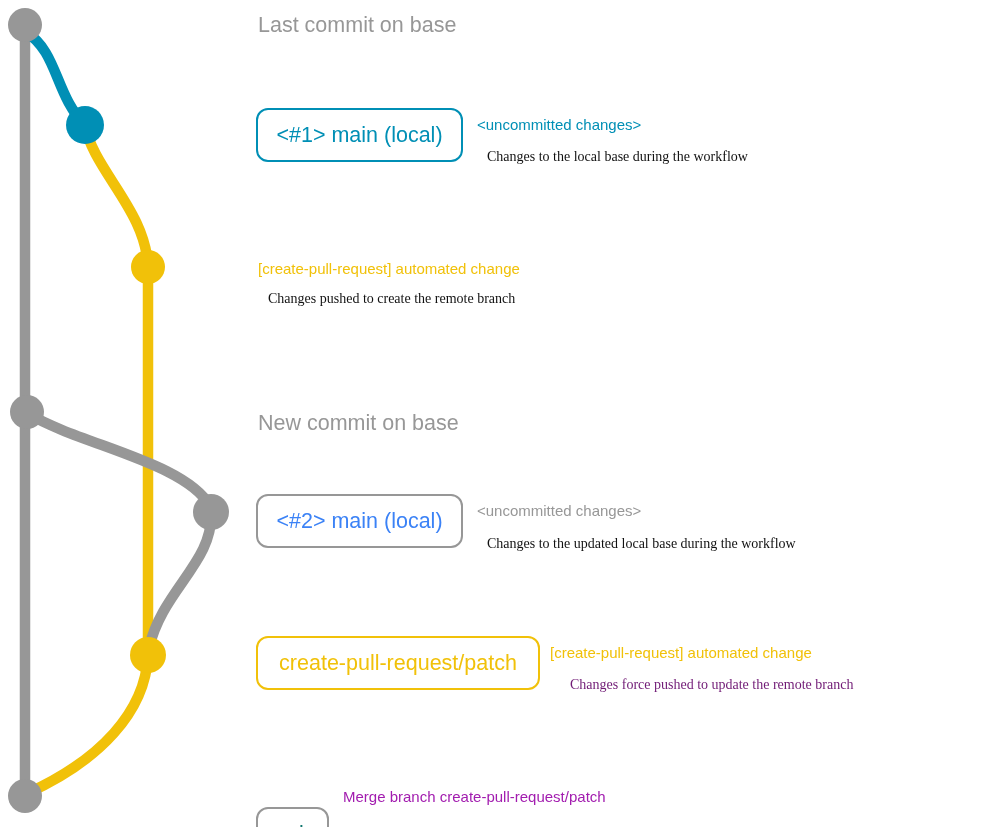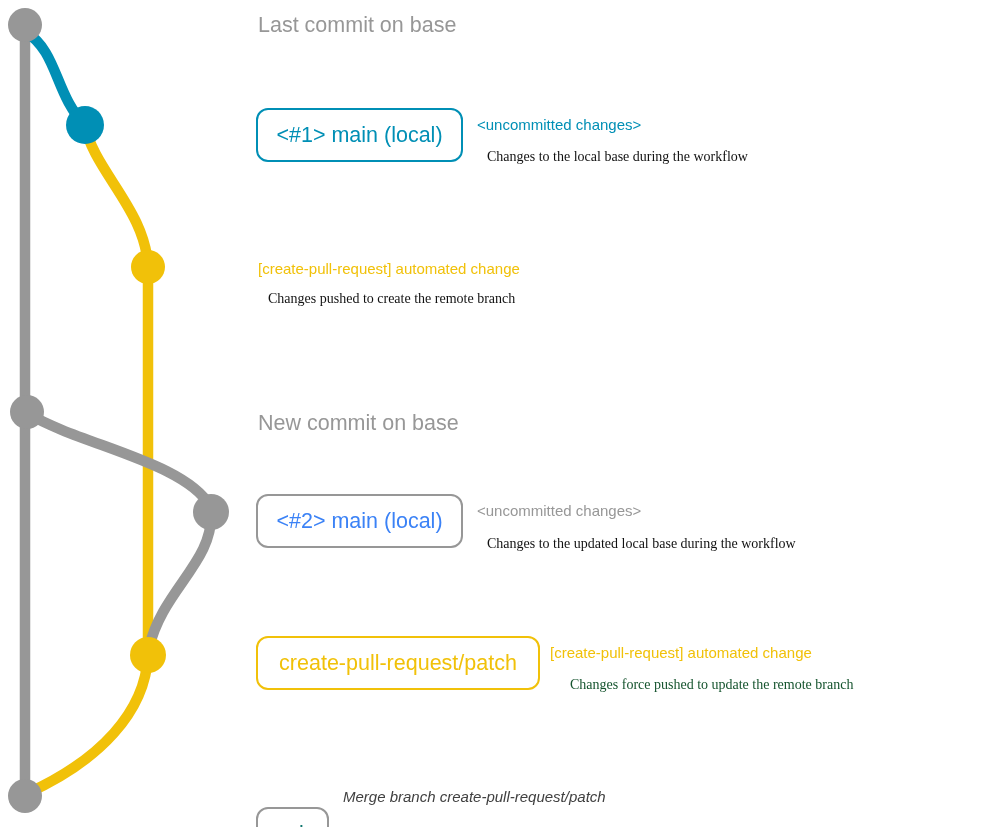--- a/index.html
+++ b/index.html
@@ -99,18 +99,18 @@
   <div class="abs caption p-cap2" style="color: rgb(17, 17, 17);">Changes pushed to create the remote branch</div>
 
   <div class="abs title p-title2" style="color: rgb(151, 151, 151);">New commit on base</div>
 
   <div class="abs badge p-badge2" style="color: #3b82f6; border-color: rgb(151, 151, 151);">&lt;#2&gt; main (local)</div>
   <div class="abs msg p-msg3" style="color: rgb(151, 151, 151);">&lt;uncommitted changes&gt;</div>
   <div class="abs badge p-badge3" style="color: rgb(241, 193, 9); border-color: rgb(241, 193, 9);">create-pull-request/patch</div>
 
   <div class="abs caption p-cap3" style="color: rgb(17, 17, 17);">Changes to the updated local base during the workflow</div>
   <div class="abs msg p-msg4" style="color: rgb(241, 193, 9);">[create-pull-request] automated change</div>
-  <div class="abs caption p-cap4" style="color: #14532d;">Changes force pushed to update the remote branch</div>
+  <div class="abs caption p-cap4" style="color: #701a75;">Changes force pushed to update the remote branch</div>
 
   <div class="abs badge p-badge4" style="color: #0f766e; border-color: rgb(151, 151, 151); margin-top: 28px;">main</div>
-  <div class="abs msg p-msg5" style="color: #404040; font-style: italic;">Merge branch create-pull-request/patch</div>
+  <div class="abs msg p-msg5" style="color: #a21caf;">Merge branch create-pull-request/patch</div>
 
 </div>
 
 </body></html>

